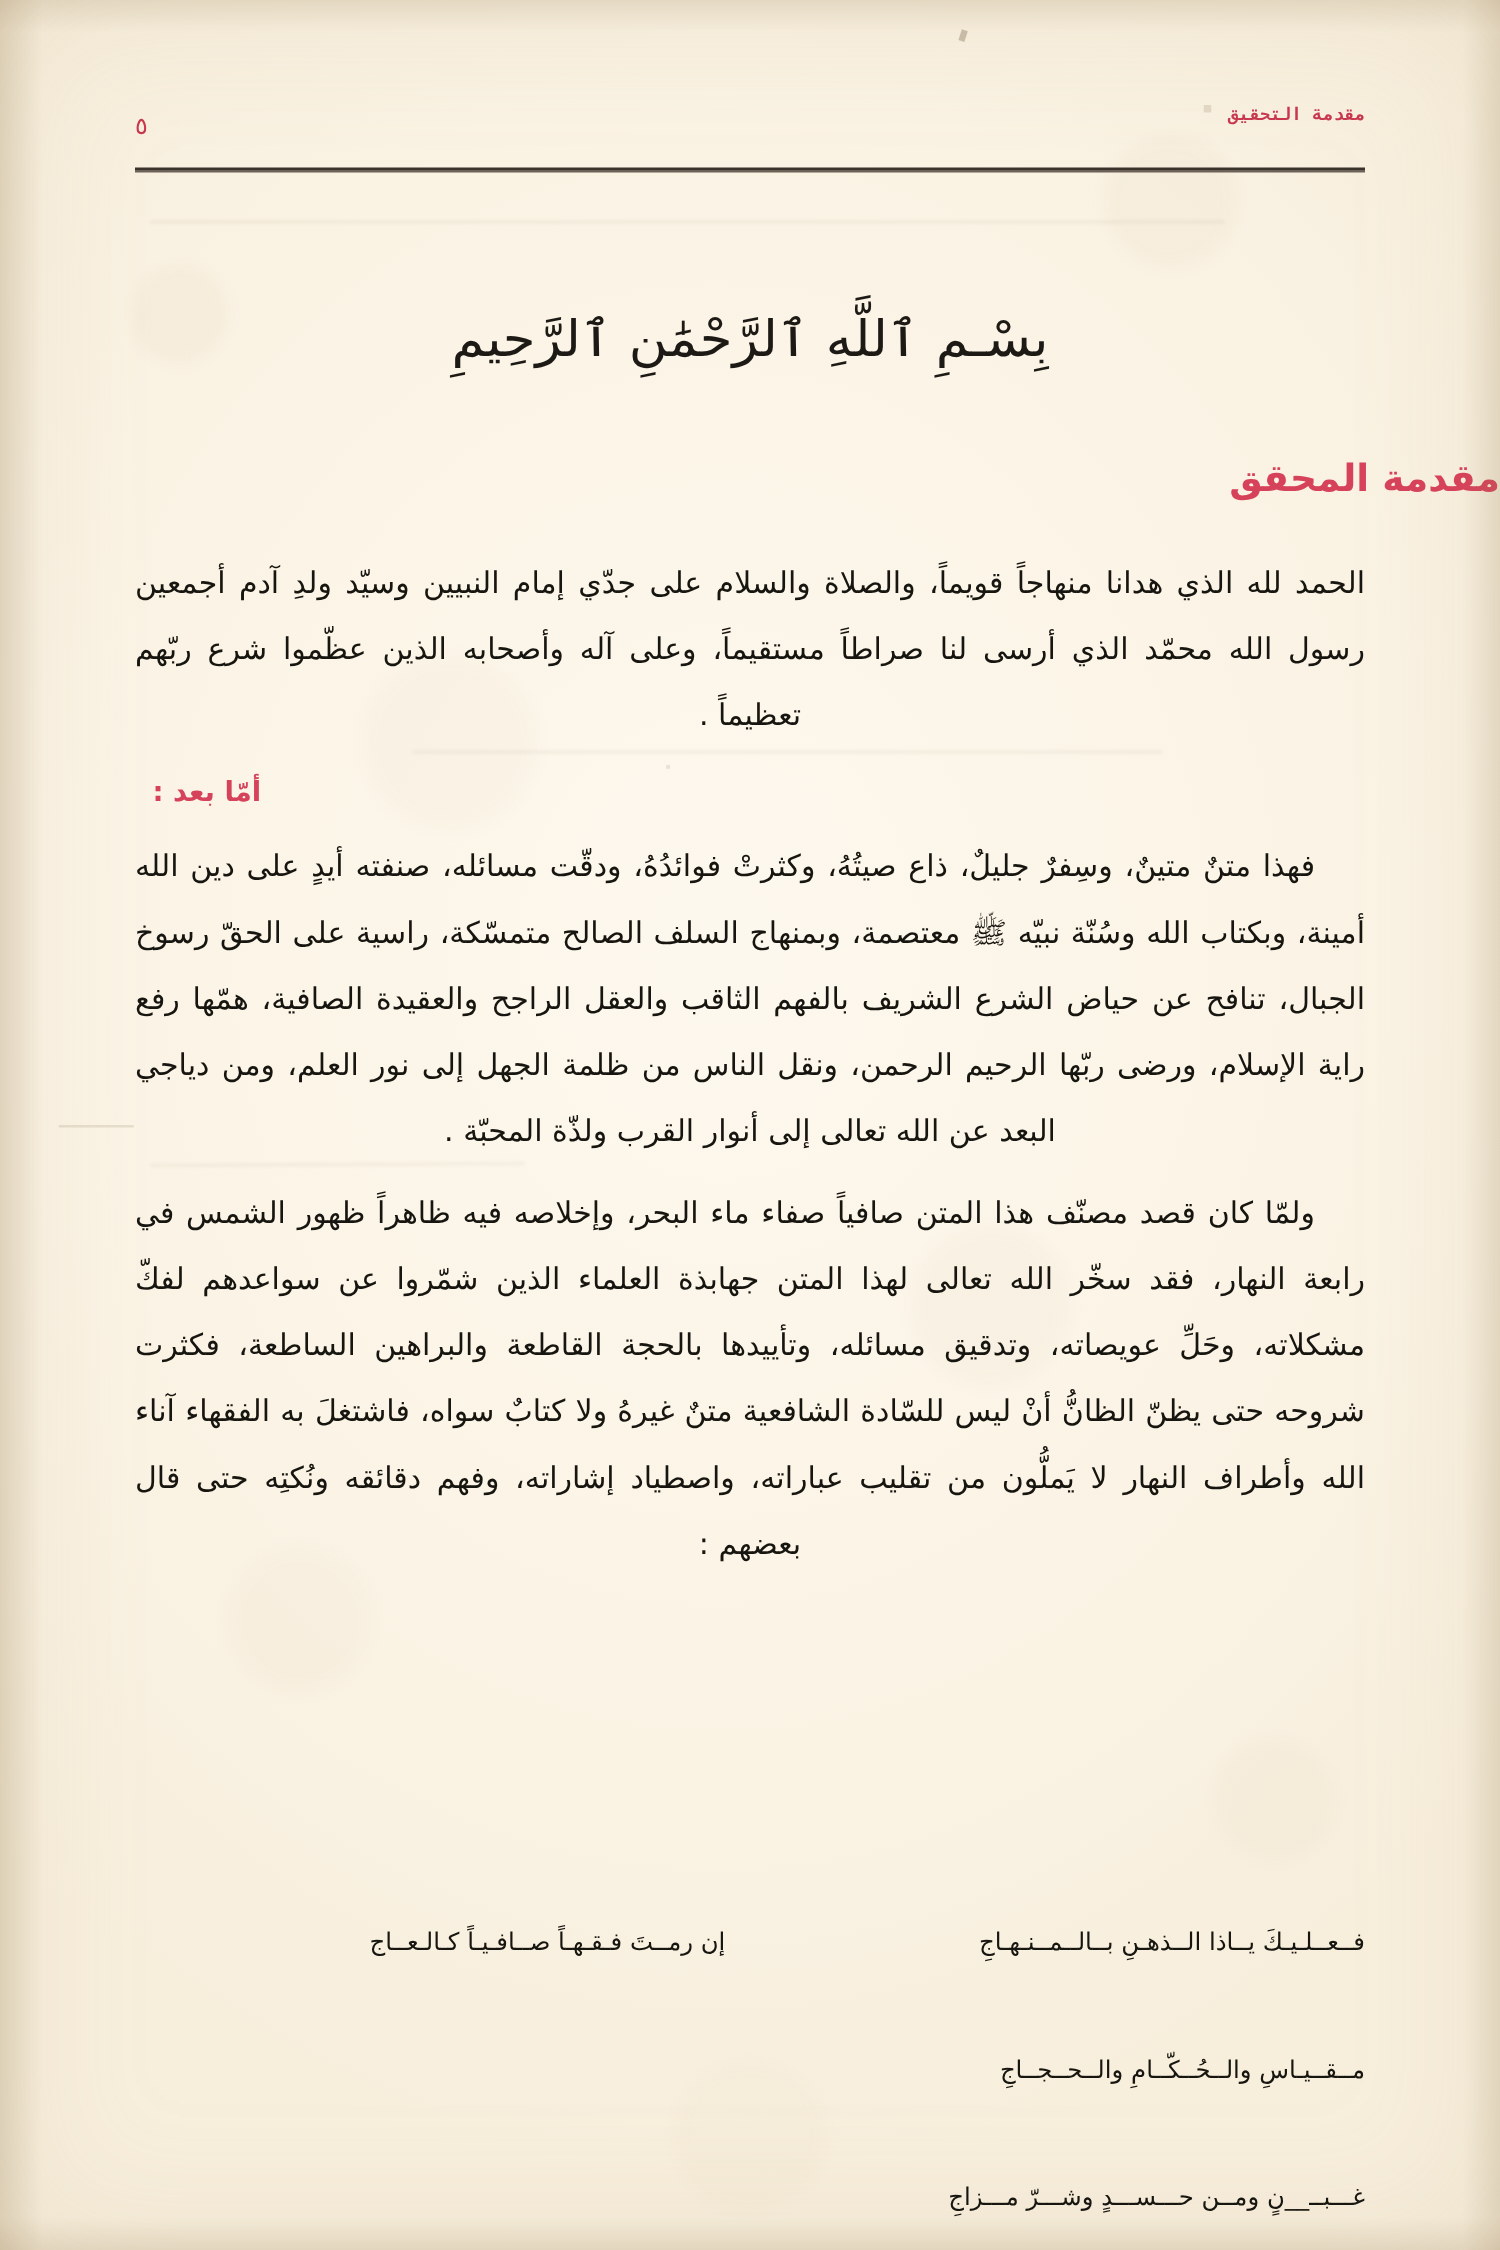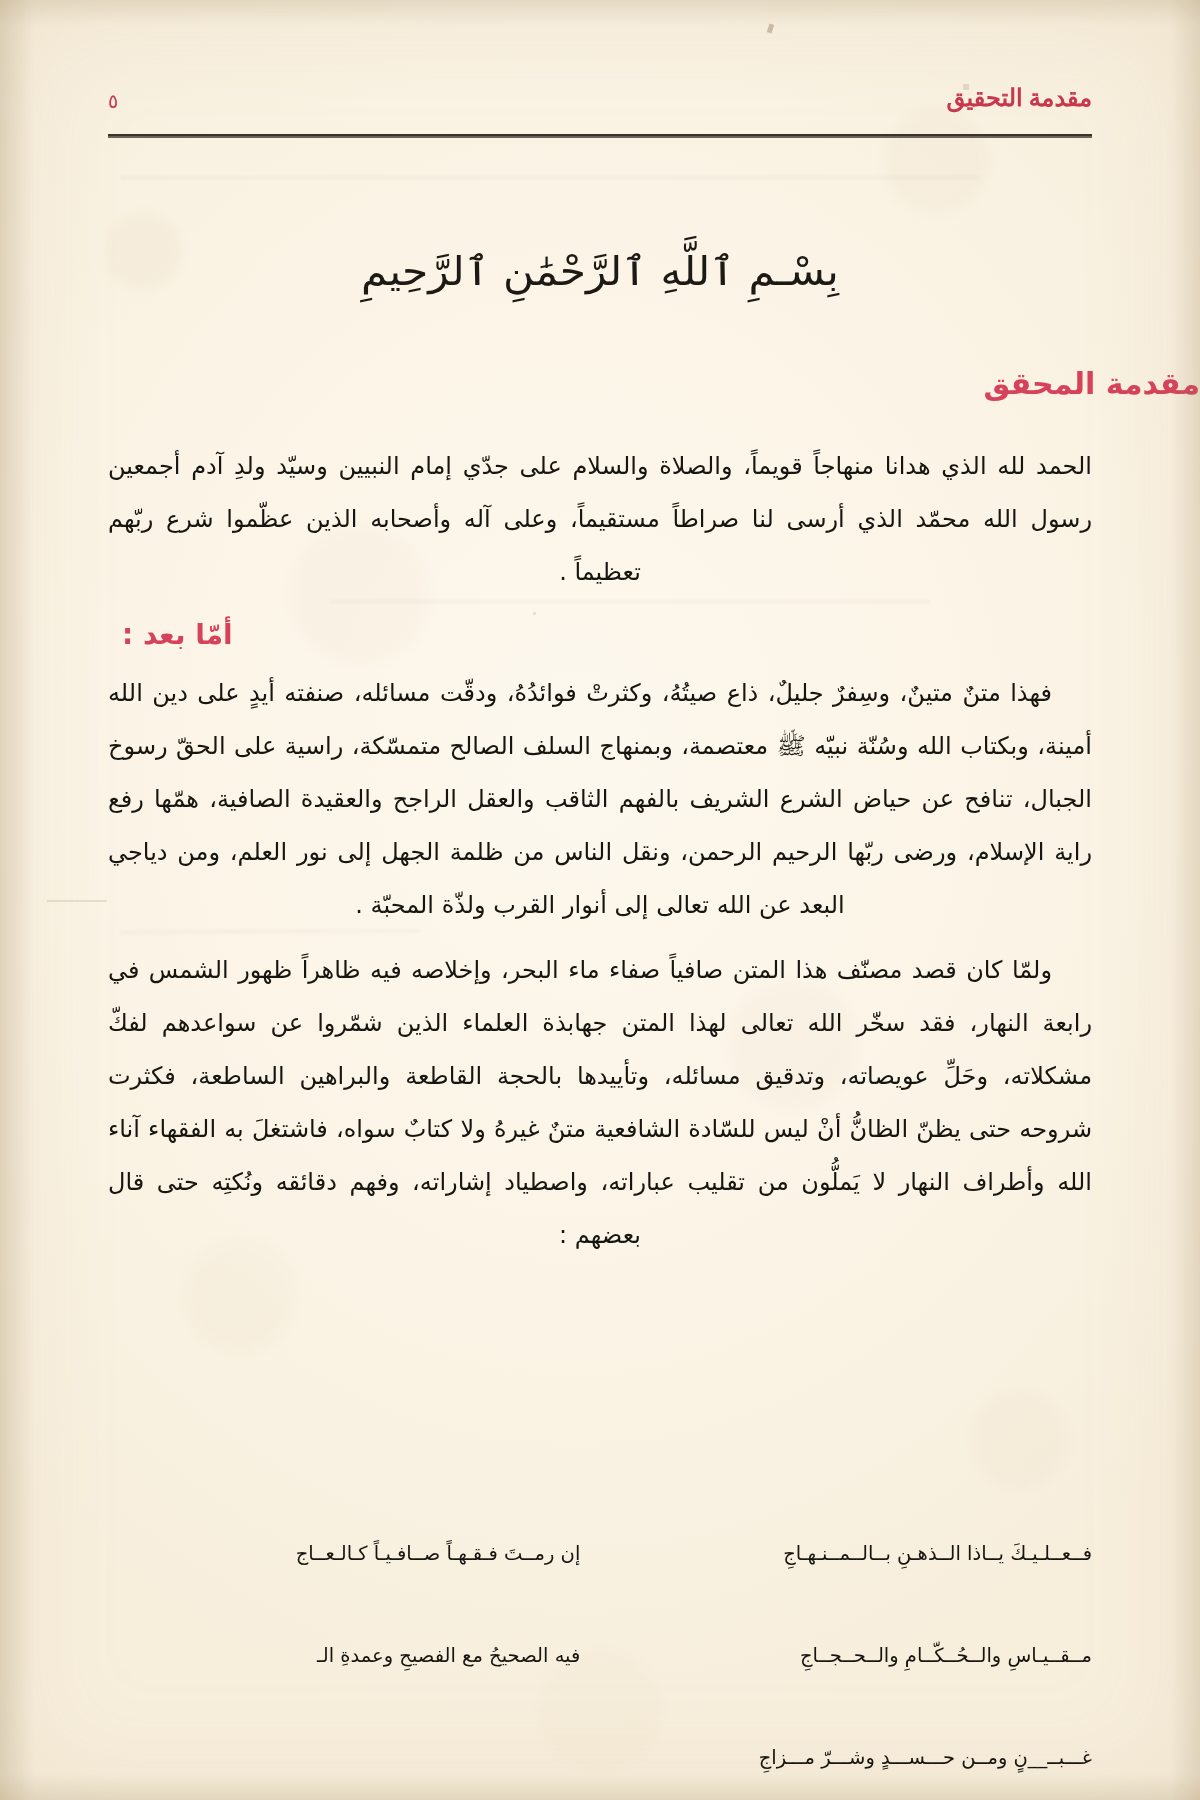--- a/index.html
+++ b/index.html
@@ -60,22 +60,22 @@
     position: absolute;
     left: 108px;
     right: 108px;
     top: 84px;
     height: 44px;
   }
   .header-title {
     position: absolute;
     right: 0;
     top: 0;
-    font-family: Liberation Serif, serif;
-    font-size: 24px;
+    font-family: Liberation Mono, monospace;
+    font-size: 14px;
     font-weight: bold;
     color: #c8374d;
     letter-spacing: 0.5px;
     white-space: nowrap;
   }
   .page-number {
     position: absolute;
     left: 0;
     top: 6px;
     font-size: 19px;
@@ -133,21 +133,21 @@
     font-size: 24px;
     line-height: 53px;
     text-align: justify;
     text-align-last: center;
     margin: 0 0 12px 0;
     letter-spacing: 0;
   }
   .para.indent { text-indent: 40px; }
 
   .ammabad {
-    font-size: 28px;
+    font-size: 22px;
     font-weight: bold;
     color: #d6425a;
     text-align: left;
     margin: 14px 0 10px 0;
     padding-left: 14px;
     line-height: 44px;
   }
 
   
   .poetry {
@@ -223,21 +223,20 @@
     <p class="para indent">ولمّا كان قصد مصنّف هذا المتن صافياً صفاء ماء البحر، وإخلاصه فيه ظاهراً ظهور الشمس في رابعة النهار، فقد سخّر الله تعالى لهذا المتن جهابذة العلماء الذين شمّروا عن سواعدهم لفكّ مشكلاته، وحَلِّ عويصاته، وتدقيق مسائله، وتأييدها بالحجة القاطعة والبراهين الساطعة، فكثرت شروحه حتى يظنّ الظانُّ أنْ ليس للسّادة الشافعية متنٌ غيرهُ ولا كتابٌ سواه، فاشتغلَ به الفقهاء آناء الله وأطراف النهار لا يَملُّون من تقليب عباراته، واصطياد إشاراته، وفهم دقائقه ونُكتِه حتى قال بعضهم :</p>
   </div>
 
   <div class="poetry">
     <div class="verse-row">
       <div class="hemistich second">فــعــلـيـكَ يــاذا الــذهـنِ بــالــمــنـهـاجِ</div>
       <div class="hemistich first">إن رمــتَ فـقـهـاً صــافـيـاً كـالـعــاج</div>
     </div>
     <div class="verse-row">
       <div class="hemistich second">مــقــيـاسِ والــحُــكّــامِ والــحــجــاجِ</div>
-      <div class="hemistich first">فيه الصحيحُ مع الفصيحِ وعمدةِ الـ</div>
     </div>
     <div class="verse-row">
       <div class="hemistich second">غـــبــ__نٍ ومــن حـــســـدٍ وشـــرّ مـــزاجِ</div>
     </div>
   </div>
 
   <div class="speck" style="left:768px;top:24px;width:5px;height:9px;transform:rotate(18deg);"></div>
   <div class="speck" style="left:963px;top:84px;width:6px;height:6px;opacity:0.5;"></div>
   <div class="speck" style="left:47px;top:900px;width:60px;height:2px;opacity:0.45;"></div>
   <div class="speck" style="left:533px;top:612px;width:3px;height:3px;opacity:0.4;"></div>

